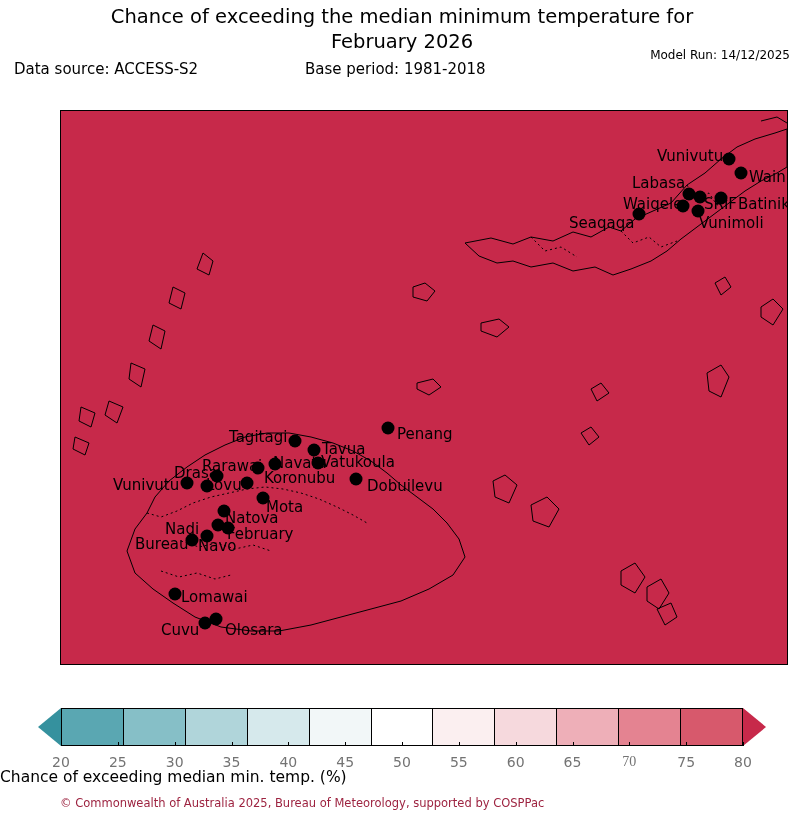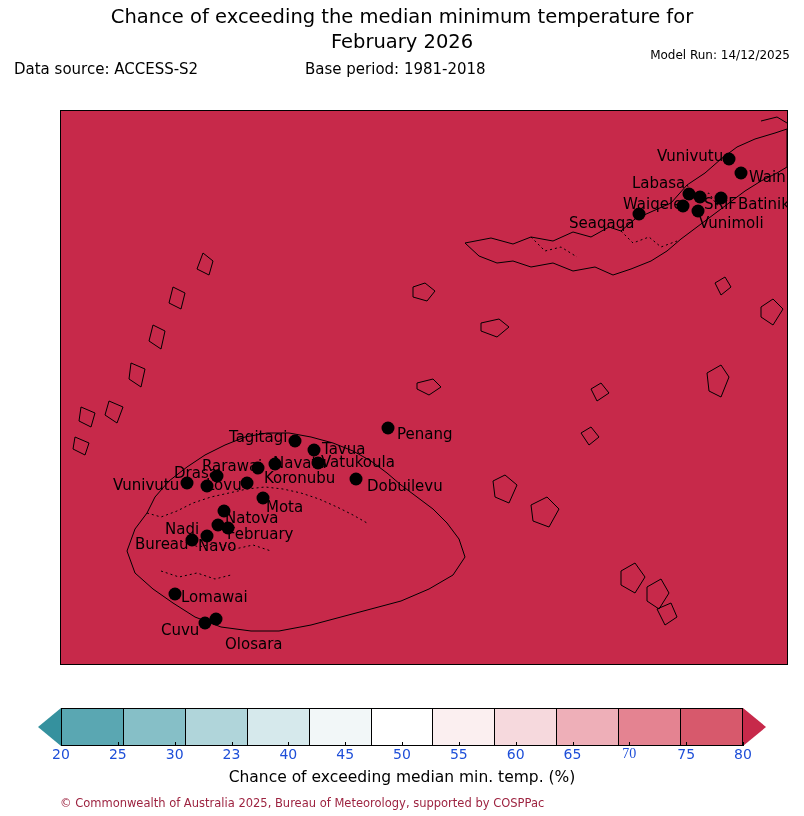--- a/index.html
+++ b/index.html
@@ -141,38 +141,37 @@
   }
   .cbar-ticks {
     position: absolute;
     left: 38px;
     top: 46px;
     width: 728px;
     height: 20px;
   }
   .tick {
     position: absolute;
-    top: 0;
+    top: 8px;
     font-size: 14px;
-    color: #1d4ed8;
+    color: #737373;
     transform: translateX(-50%);
   }
   .tickmark {
     position: absolute;
     top: -4px;
     width: 1px;
     height: 4px;
     background: #000;
   }
   .cbar-label {
     position: absolute;
     left: 0;
     top: 68px;
     width: 804px;
-    text-align: center;
     font-size: 15.5px;
     color: #000;
   }
 </style>
 </head>
 <body>
 
 <div class="title">
   <div>Chance of exceeding the median minimum temperature for</div>
   <div>February 2026</div>
@@ -282,21 +281,21 @@
       <div class="station-label" style="left: 104px; top: 411px;">Nadi</div>
       <div class="station" style="left: 157px; top: 414px;"></div>
       <div class="station-label" style="left: 166px; top: 416px;">February</div>
       <div class="station" style="left: 167px; top: 417px;"></div>
       <div class="station-label" style="left: 137px; top: 428px;">Navo</div>
       <div class="station" style="left: 146px; top: 425px;"></div>
       <div class="station-label" style="left: 74px; top: 426px;">Bureau</div>
       <div class="station" style="left: 131px; top: 429px;"></div>
       <div class="station-label" style="left: 120px; top: 479px;">Lomawai</div>
       <div class="station" style="left: 114px; top: 483px;"></div>
-      <div class="station-label" style="left: 164px; top: 512px; margin-top: 14px;">Olosara</div>
+      <div class="station-label" style="left: 164px; top: 512px;">Olosara</div>
       <div class="station" style="left: 155px; top: 508px;"></div>
       <div class="station-label" style="left: 100px; top: 512px;">Cuvu</div>
       <div class="station" style="left: 144px; top: 512px;"></div>
     </div>
 
 </div>
 
 <div class="credit">© Commonwealth of Australia 2025, Bureau of Meteorology, supported by COSPPac</div>
 
 <div class="cbar-wrap">
@@ -318,21 +317,21 @@
     <div class="cbar-arrow-right" id="cbar-arrow-right" style="border-left-color: rgb(199, 41, 74);"></div>
   </div>
   <div class="cbar-ticks" id="cbar-ticks">
       <div class="tickmark" style="left: 23px;"></div>
       <div class="tick" style="left: 23px;">20</div>
       <div class="tickmark" style="left: 79.8333px;"></div>
       <div class="tick" style="left: 79.8333px;">25</div>
       <div class="tickmark" style="left: 136.667px;"></div>
       <div class="tick" style="left: 136.667px;">30</div>
       <div class="tickmark" style="left: 193.5px;"></div>
-      <div class="tick" style="left: 193.5px;">23</div>
+      <div class="tick" style="left: 193.5px;">35</div>
       <div class="tickmark" style="left: 250.333px;"></div>
       <div class="tick" style="left: 250.333px;">40</div>
       <div class="tickmark" style="left: 307.167px;"></div>
       <div class="tick" style="left: 307.167px;">45</div>
       <div class="tickmark" style="left: 364px;"></div>
       <div class="tick" style="left: 364px;">50</div>
       <div class="tickmark" style="left: 420.833px;"></div>
       <div class="tick" style="left: 420.833px;">55</div>
       <div class="tickmark" style="left: 477.667px;"></div>
       <div class="tick" style="left: 477.667px;">60</div>

